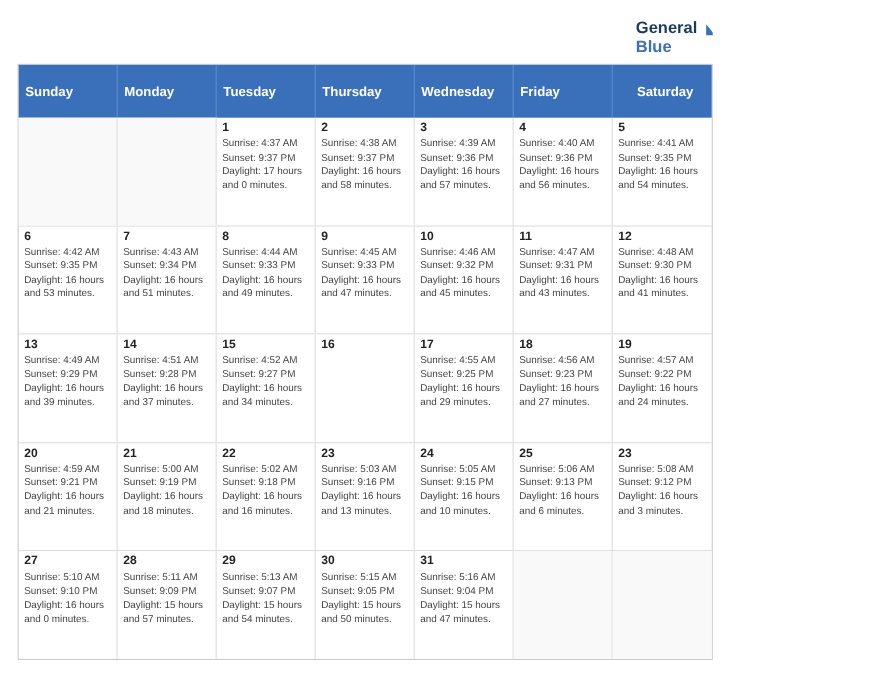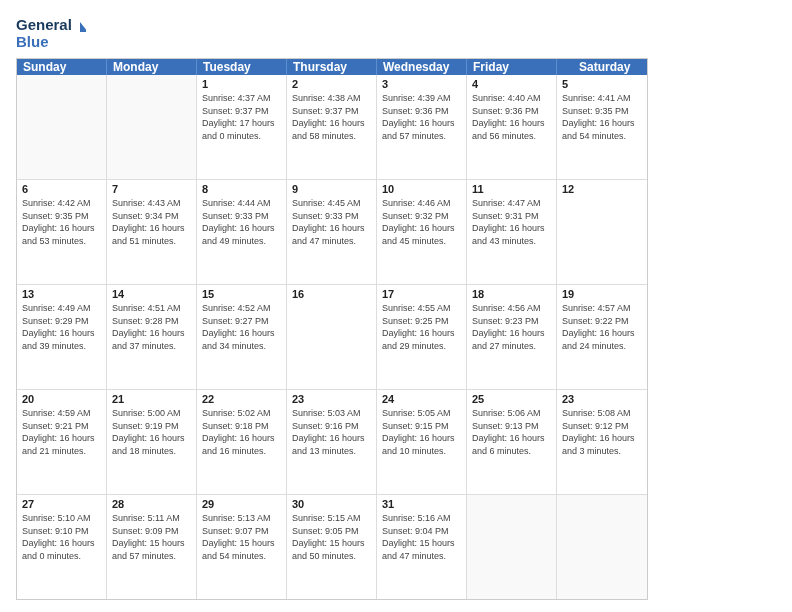--- a/index.html
+++ b/index.html
@@ -9,20 +9,21 @@
       font-family: Arial, sans-serif;
       background: #fff;
       overflow: hidden;
     }
     .page {
       width: 664px;
       height: 612px;
       padding: 12px 16px;
       display: flex;
       flex-direction: column;
+      align-items: flex-end;
     }
     .header {
       display: flex;
       align-items: flex-start;
       justify-content: space-between;
       margin-bottom: 6px;
     }
     .logo {
       display: flex;
       align-items: center;
@@ -50,21 +51,21 @@
     }
     .cal-header-row {
       display: grid;
       grid-template-columns: repeat(7, 1fr);
       background: #3a6fba;
     }
     .cal-header-cell {
       color: #fff;
       font-size: 12px;
       font-weight: bold;
-      padding: 1px 6px;
+      padding: 17px 6px;
       border-right: 1px solid #5a8fd0;
       text-align: left;
     }
     .cal-header-cell:last-child { border-right: none; margin-left: 16px; }
     .cal-body {
       flex: 1;
       display: flex;
       flex-direction: column;
     }
     .cal-week {
@@ -192,20 +193,23 @@
         </div>
       </div>
           <div class="cal-cell">
         <span class="day-num">11</span>
         <div class="cell-info">
           Sunrise: 4:47 AM<br>Sunset: 9:31 PM<br>Daylight: 16 hours and 43 minutes.
         </div>
       </div>
           <div class="cal-cell">
         <span class="day-num">12</span>
+        <div class="cell-info">
+          Sunrise: 4:48 AM<br>Sunset: 9:30 PM<br>Daylight: 16 hours and 41 minutes.
+        </div>
       </div>
         </div>
         <div class="cal-week">
           <div class="cal-cell">
         <span class="day-num">13</span>
         <div class="cell-info">
           Sunrise: 4:49 AM<br>Sunset: 9:29 PM<br>Daylight: 16 hours and 39 minutes.
         </div>
       </div>
           <div class="cal-cell">

